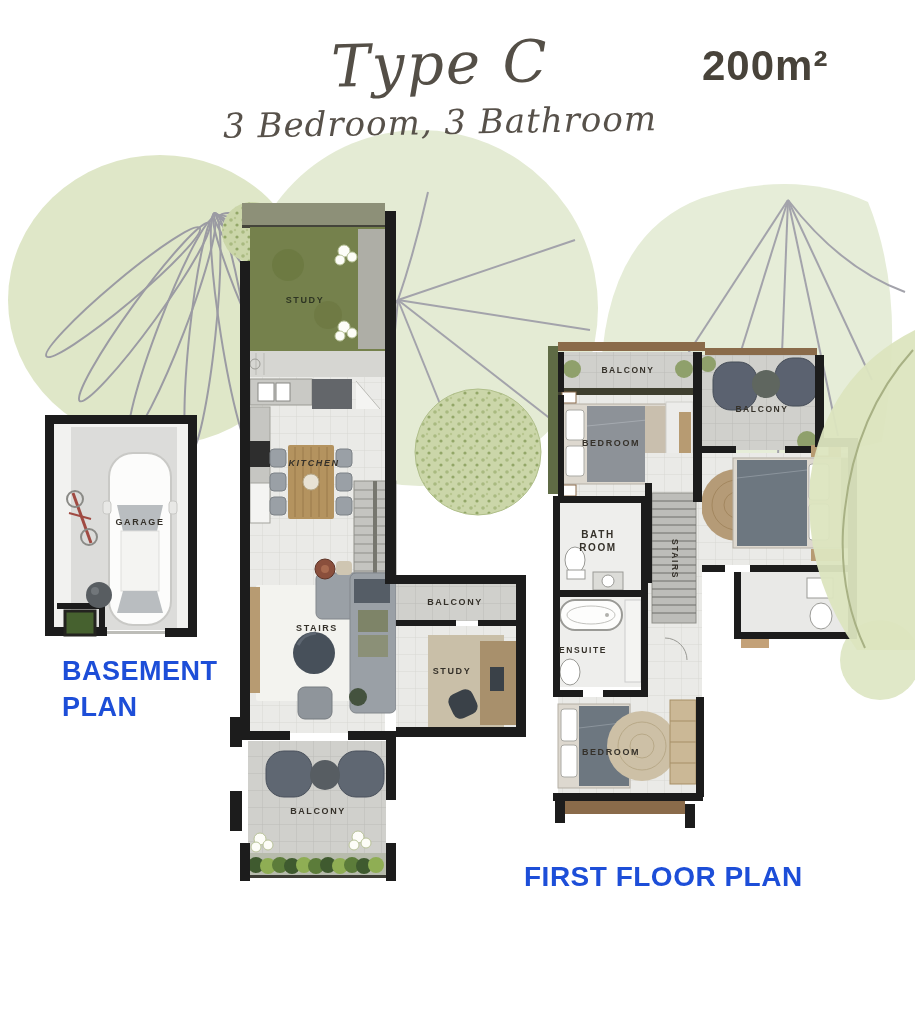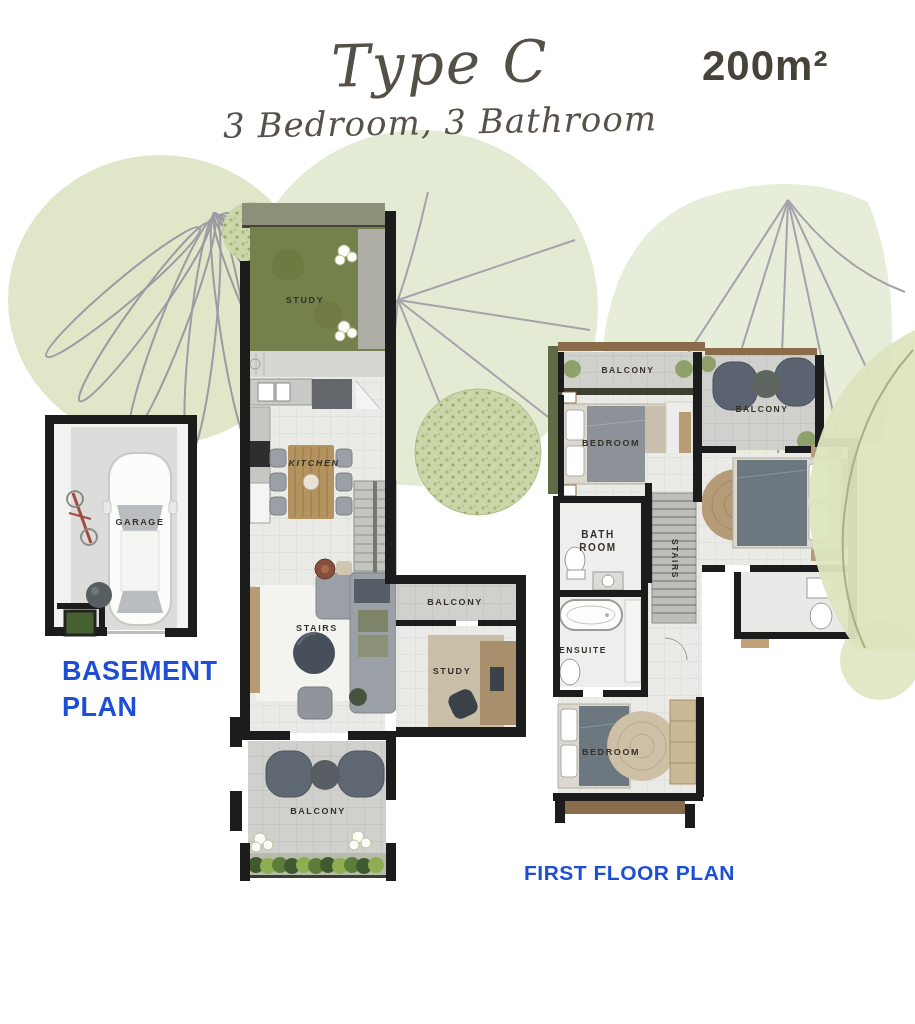--- a/index.html
+++ b/index.html
@@ -20,21 +20,21 @@
   
   .room-label{position:absolute;transform:translate(-50%,-50%);z-index:5;
       font-size:9px;font-weight:bold;letter-spacing:1.6px;color:#35312a;
       white-space:nowrap;text-align:center;}
   .room-label.wrap{white-space:normal;width:48px;line-height:1.3;}
   .room-label.vert{transform:translate(-50%,-50%) rotate(90deg);}
   .plan-title{position:absolute;font-weight:bold;color:#1d4ed8;z-index:4;
       letter-spacing:0.5px;}
   #basement-title{left:62px;top:653px;width:175px;font-size:27px;line-height:1.35;}
   #ground-title{left:146px;top:946px;font-size:28px;white-space:nowrap;}
-  #first-title{left:524px;top:861px;font-size:21px;white-space:nowrap;}
+  #first-title{left:524px;top:861px;font-size:28px;white-space:nowrap;}
   .bg-deco{position:absolute;left:0;top:0;z-index:0;pointer-events:none;}
   .fg-deco{position:absolute;z-index:2;pointer-events:none;}
 </style>
 </head>
 <body>
 
 <div class="page">
 
   <svg class="bg-deco" width="915" height="1024" viewBox="0 0 915 1024">
     <ellipse cx="160" cy="300" rx="152" ry="145" fill="#dfe7c8"></ellipse>

